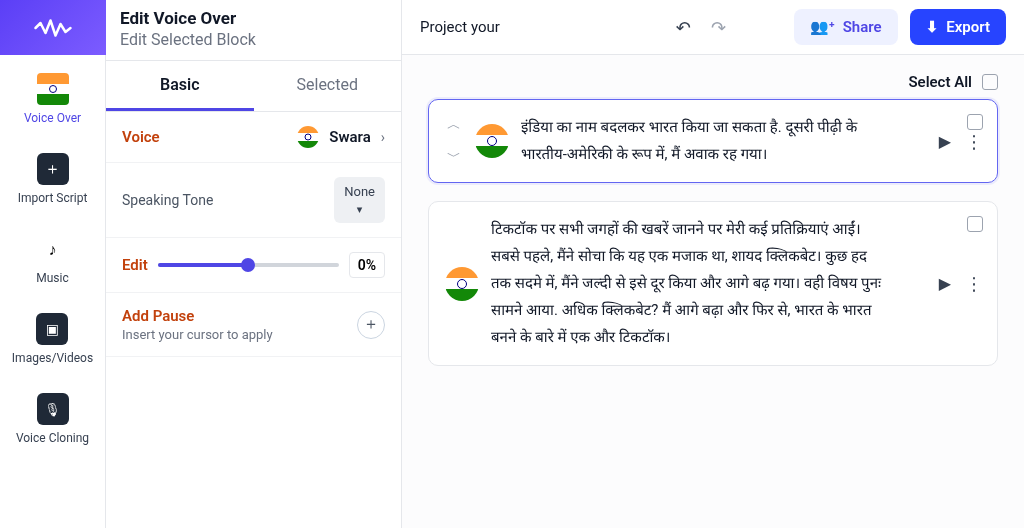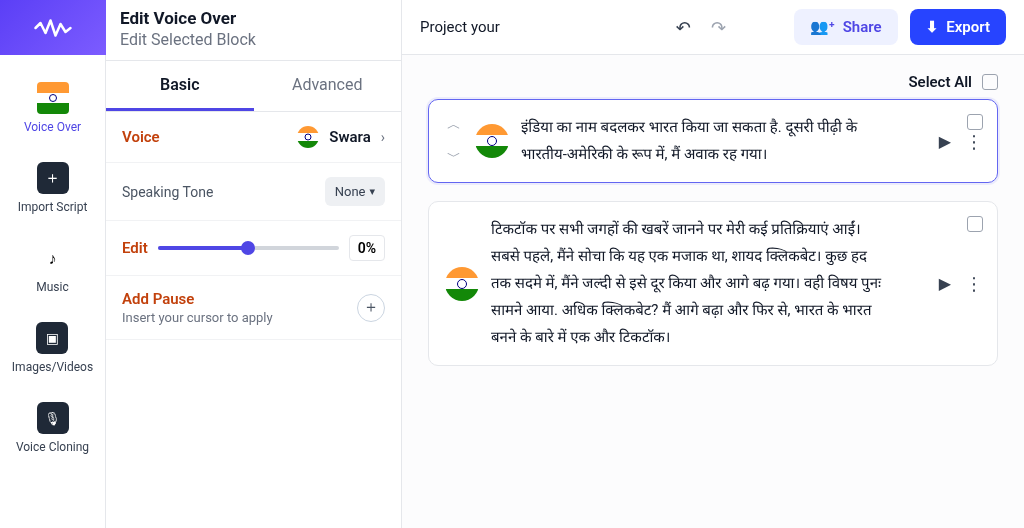--- a/index.html
+++ b/index.html
@@ -1,20 +1,20 @@
 <!DOCTYPE html>
 <html><head>
 <meta charset="utf-8">
 <style>
 * { box-sizing: border-box; margin: 0; padding: 0; font-family: -apple-system, BlinkMacSystemFont, "Segoe UI", Roboto, Arial, sans-serif; }
 body { width: 1024px; height: 528px; overflow: hidden; background: #fff; display: flex; }
 .left-rail { width: 106px; background: #fff; border-right: 1px solid #e5e7eb; display: flex; flex-direction: column; }
 .logo-box { width: 106px; height: 55px; background: linear-gradient(135deg, #5b3ff6, #7c5cff); display: flex; align-items: center; justify-content: center; }
 .logo-box svg { width: 40px; height: 24px; }
-.rail-items { display: flex; flex-direction: column; align-items: center; padding-top: 27px; gap: 28px; }
+.rail-items { display: flex; flex-direction: column; align-items: center; padding-top: 18px; gap: 28px; }
 .rail-item { display: flex; flex-direction: column; align-items: center; gap: 6px; cursor: pointer; }
 .rail-icon { width: 32px; height: 32px; border-radius: 6px; display: flex; align-items: center; justify-content: center; font-size: 16px; }
 .rail-icon.flag { background: linear-gradient(to bottom, #ff9933 0 33%, #fff 33% 66%, #138808 66% 100%); position: relative; border-radius: 4px; }
 .rail-icon.flag::after { content:""; width:6px; height:6px; border:1px solid #000080; border-radius:50%; position:absolute; top:50%; left:50%; transform:translate(-50%,-50%); }
 .rail-icon.dark { background: #1f2937; color: #fff; }
 .rail-label { font-size: 12px; color: #374151; text-align: center; }
 .rail-item.active .rail-label { color: #4f46e5; }
 
 .mid-panel { width: 296px; background: #fff; border-right: 1px solid #e5e7eb; display: flex; flex-direction: column; }
 .mid-header { height: 61px; padding: 8px 14px 0; border-bottom: 1px solid #e5e7eb; }
@@ -25,21 +25,21 @@
 .tab.active { color: #111827; font-weight: 600; border-bottom: 3px solid #4f46e5; }
 .row { padding: 14px 16px; border-bottom: 1px solid #f1f2f4; }
 .row.flex { display: flex; align-items: center; justify-content: space-between; }
 .row-label { font-size: 15px; font-weight: 600; color: #c2410c; }
 .row-label.light { font-weight: 400; color: #4b5563; font-size: 14px; }
 .voice-val { display: flex; align-items: center; gap: 10px; cursor: pointer; }
 .mini-flag { width: 22px; height: 22px; border-radius: 50%; background: linear-gradient(to bottom, #ff9933 0 33%, #fff 33% 66%, #138808 66% 100%); position: relative; }
 .mini-flag::after { content:""; width:5px; height:5px; border:1px solid #000080; border-radius:50%; position:absolute; top:50%; left:50%; transform:translate(-50%,-50%); }
 .voice-name { font-size: 15px; font-weight: 600; color: #111827; }
 .chev { color: #6b7280; font-size: 14px; }
-.tone-select { background: #eef0f3; border: none; padding: 7px 10px; border-radius: 6px; font-size: 13px; color: #374151; display: flex; align-items: center; gap: 4px; cursor: pointer; }
+.tone-select { background: #eef0f3; border: none; padding: 7px 10px; border-radius: 6px; font-size: 13px; color: #374151; display: flex; align-items: center; gap: 4px; cursor: pointer; flex-direction: column; }
 .speed-row { display: flex; align-items: center; gap: 10px; }
 .slider-track { flex: 1; height: 4px; background: #d1d5db; border-radius: 2px; position: relative; }
 .slider-fill { width: 50%; height: 100%; background: #4f46e5; border-radius: 2px; }
 .slider-thumb { position: absolute; left: 50%; top: 50%; width: 14px; height: 14px; background: #4f46e5; border-radius: 50%; transform: translate(-50%, -50%); }
 .speed-val { font-size: 14px; font-weight: 600; background: #fff; border: 1px solid #e5e7eb; border-radius: 4px; padding: 4px 8px; }
 .pause-sub { font-size: 13px; color: #6b7280; margin-top: 2px; }
 .add-btn { width: 28px; height: 28px; border: 1px solid #cbd5e1; border-radius: 50%; display: flex; align-items: center; justify-content: center; color: #4b5563; cursor: pointer; font-size: 16px; }
 
 .main { flex: 1; display: flex; flex-direction: column; background: #fcfcfd; }
 .topbar { height: 55px; display: flex; align-items: center; padding: 0 18px; border-bottom: 1px solid #e5e7eb; background: #fff; gap: 12px; }
@@ -98,21 +98,21 @@
   </div>
 </div>
 
 <div class="mid-panel">
   <div class="mid-header">
     <div class="mid-title">Edit Voice Over</div>
     <div class="mid-sub">Edit Selected Block</div>
   </div>
   <div class="tabs">
     <div class="tab active">Basic</div>
-    <div class="tab">Advanced</div>
+    <div class="tab">Selected</div>
   </div>
   <div class="row flex">
     <div class="row-label">Voice</div>
     <div class="voice-val">
       <div class="mini-flag"></div>
       <div class="voice-name">Swara</div>
       <div class="chev">›</div>
     </div>
   </div>
   <div class="row flex">

